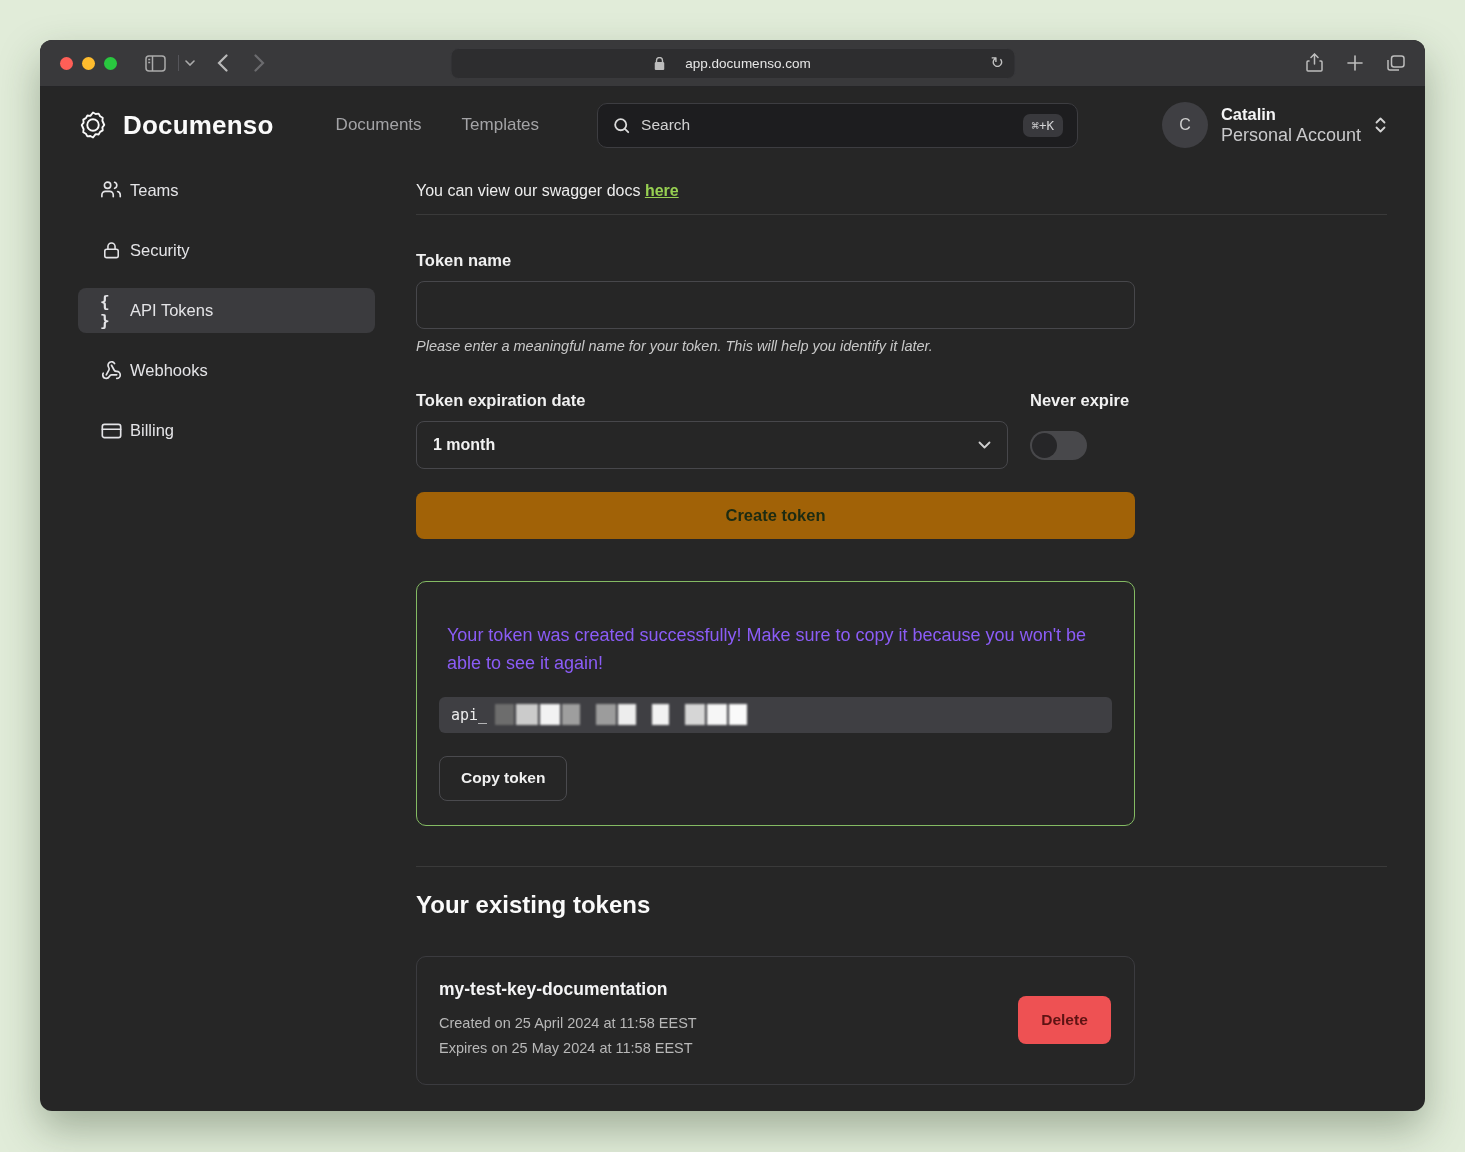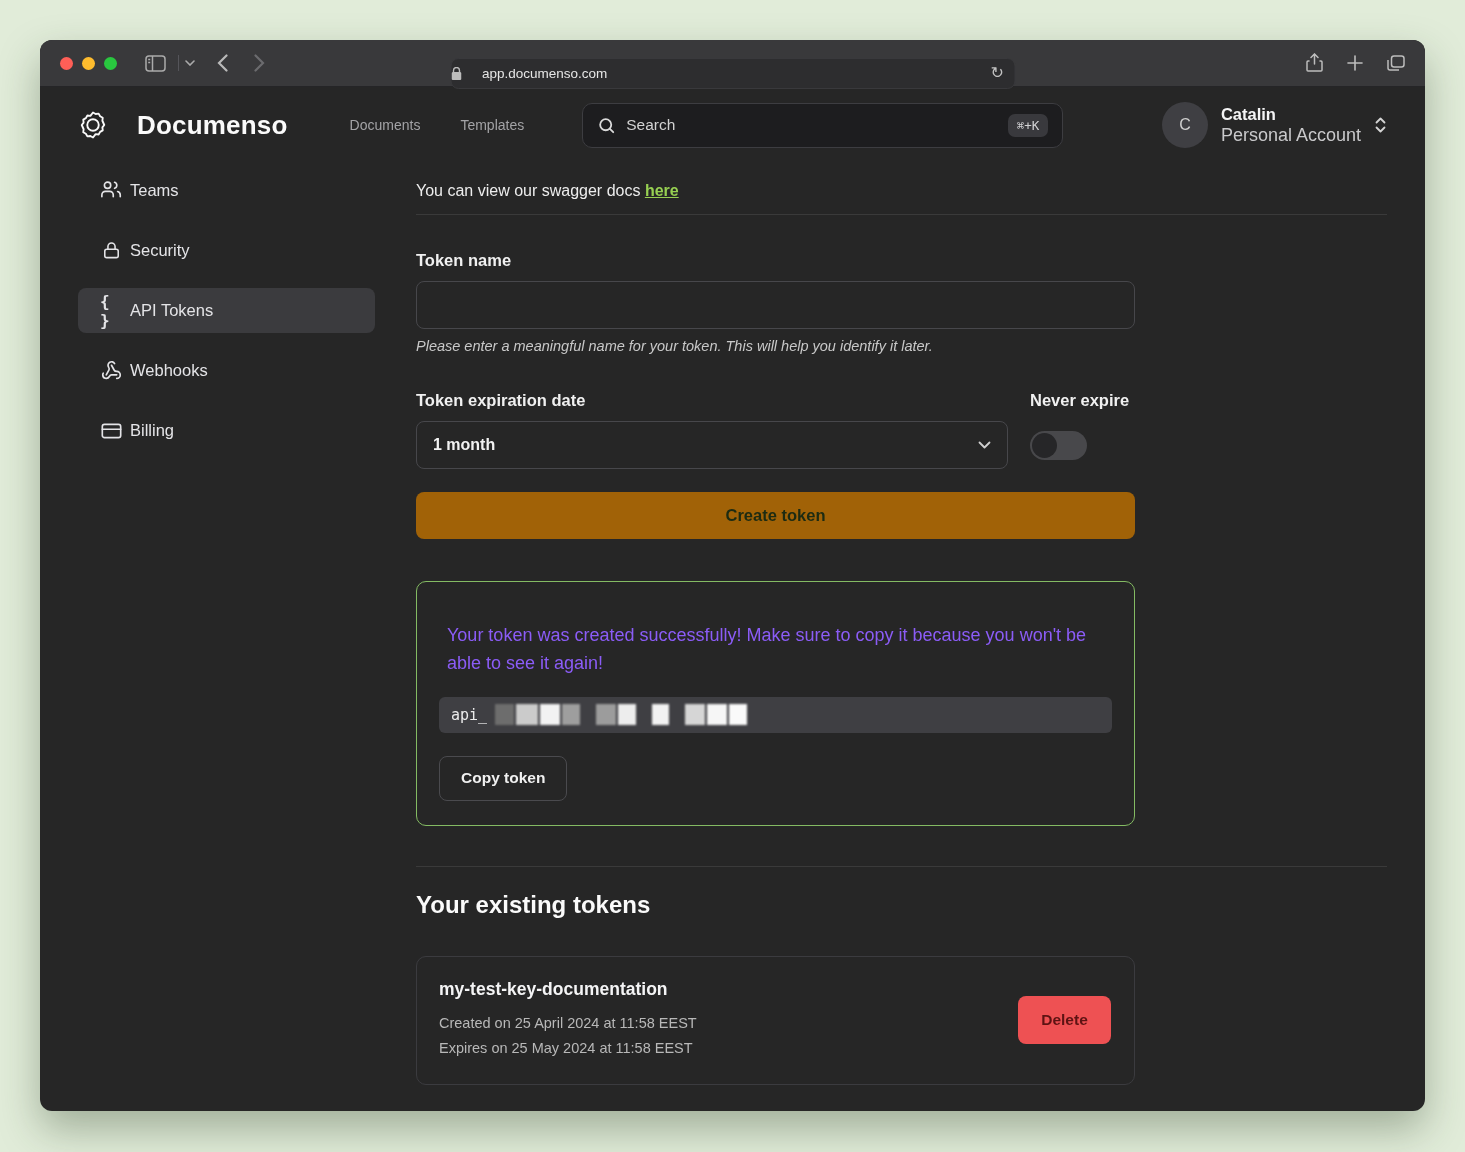--- a/index.html
+++ b/index.html
@@ -23,33 +23,33 @@
   }
   .traffic { display:flex; gap:9px; }
   .tl { width:13px; height:13px; border-radius:50%; }
   .tl.red{ background:#ff5f57; } .tl.yellow{ background:#febc2e; } .tl.green{ background:#29c73f; }
   .chrome-icons { display:flex; align-items:center; color:#ababab; }
   .cicon { display:inline-flex; align-items:center; justify-content:center; }
   .sidebar-toggle-wrap{ margin-left:28px; display:flex; align-items:center; gap:6px; }
   .vline { width:1px; height:16px; background:#55555a; margin-left:6px;}
   .nav-arrows { display:flex; gap:26px; margin-left:22px; }
   .url-bar {
-    position:absolute; left:50%; top:18px; transform:translateX(-50%);
+    position:absolute; left:50%; top:8px; transform:translateX(-50%);
     width:565px; height:31px; background:#2d2d2f; border-radius:8px;
-    display:flex; align-items:center; justify-content:flex-start; gap:21px;
+    display:flex; align-items:center; justify-content:center; gap:21px;
     color:#e6e6e6; font-size:13.5px; border:1px solid #39393c;
   }
   .url-reload { position:absolute; right:10px; top:4px; color:#c2c2c2; font-size:16px; }
   .chrome-right { margin-left:auto; display:flex; gap:24px; align-items:center; color:#bdbdbd; }
   
   .app-header { height:76px; display:flex; align-items:center; padding:0 38px; }
-  .brand { display:flex; align-items:center; gap:29px; }
+  .brand { display:flex; align-items:center; gap:15px; }
   .brand-name { font-size:26px; font-weight:700; color:#fafafa; letter-spacing:.2px; }
   .top-nav { display:flex; gap:40px; margin-left:62px; }
-  .top-nav .nav-item { font-size:14px; color:#a3a3a6; font-weight:500; cursor:pointer; }
+  .top-nav .nav-item { font-size:17px; color:#a3a3a6; font-weight:500; cursor:pointer; }
   .search-box {
     margin-left:58px; width:481px; height:45px; background:#1d1d1f;
     border:1px solid #3d3d41; border-radius:10px;
     display:flex; align-items:center; padding:0 14px; gap:10px;
   }
   .search-box input {
     flex:1; background:transparent; border:none; outline:none;
     color:#e8e8e8; font-size:15.5px; font-family:"Liberation Sans",sans-serif;
   }
   .search-box input::placeholder { color:#dcdcdc; opacity:.95; }

